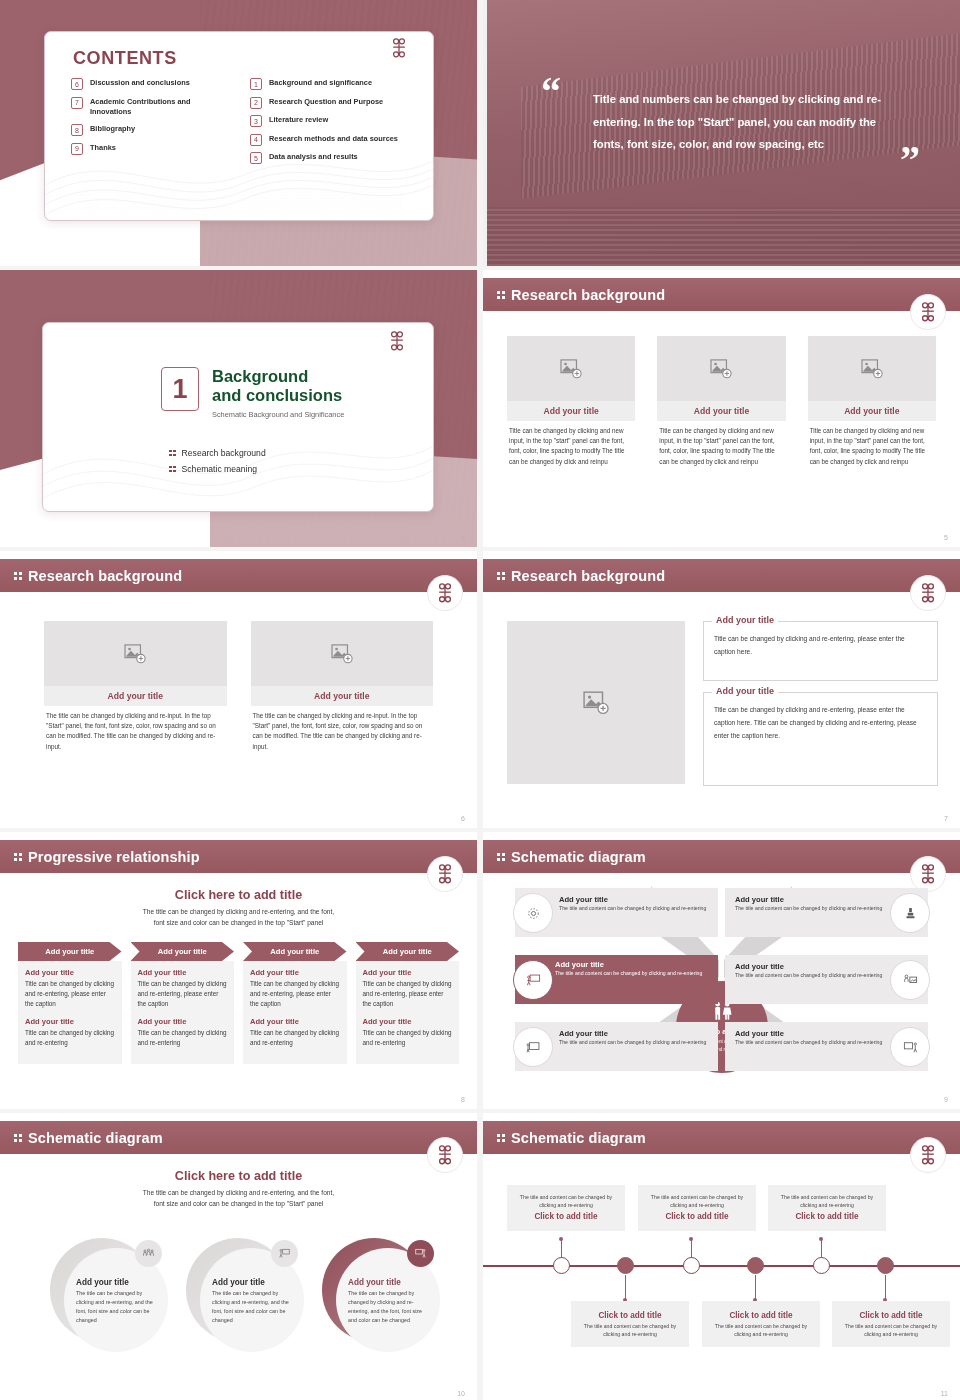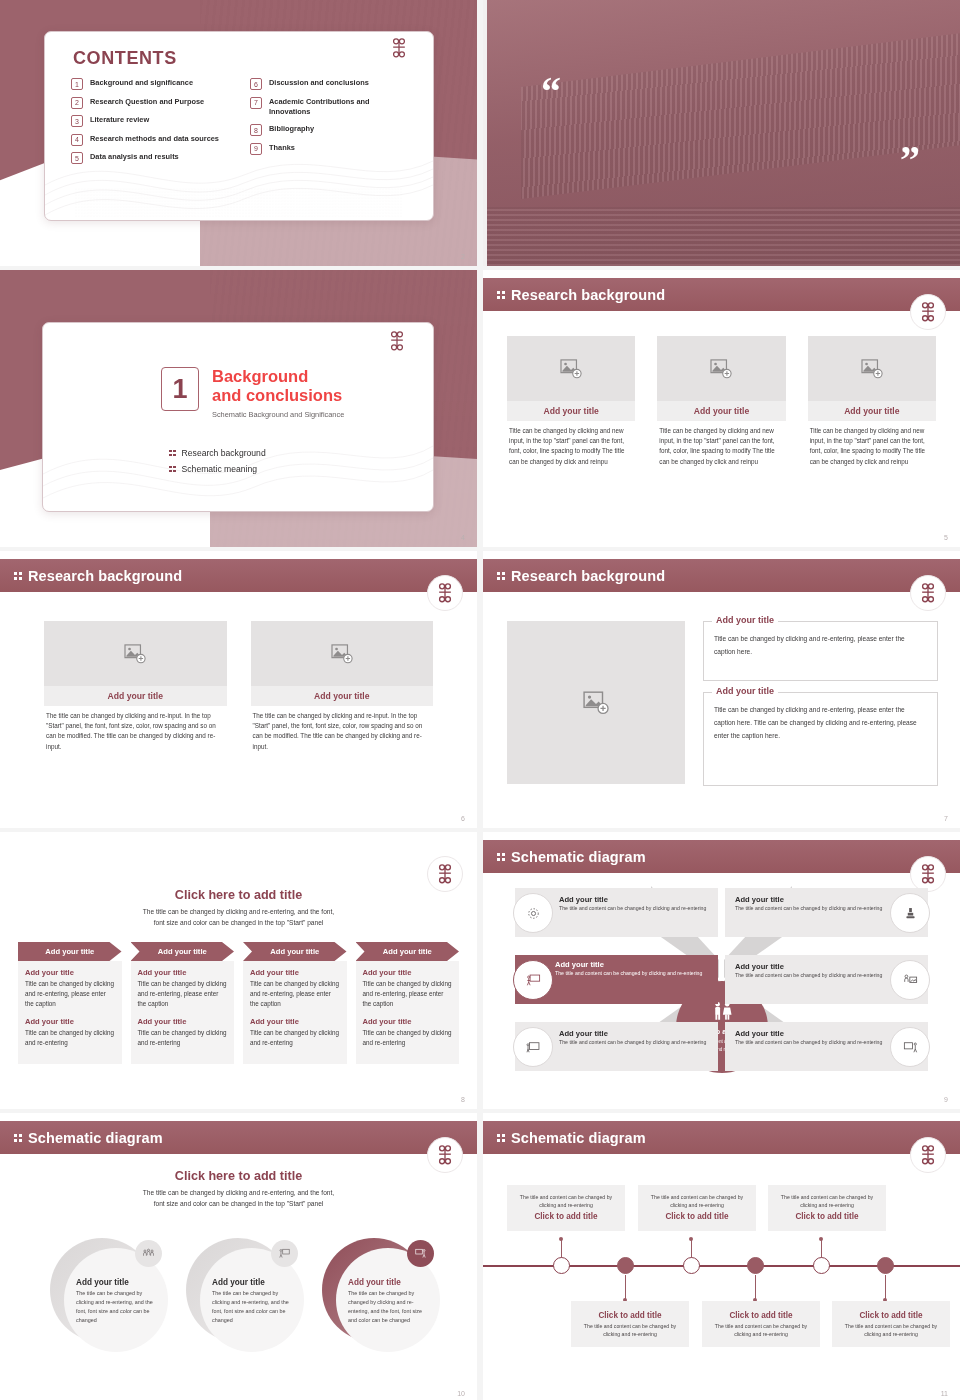--- a/index.html
+++ b/index.html
@@ -74,21 +74,21 @@
   
   .s4bg{ position:absolute; inset:0; background:#9c636c; }
   .s4bg:after{ content:""; position:absolute; left:0; right:0; bottom:0; height:110px;
     background:#fff; clip-path:polygon(0 30%, 26% 0, 100% 20%, 100% 100%, 0 100%); }
   .s4photo{ position:absolute; right:0; top:0; width:56%; height:100%;
     background: linear-gradient(180deg, rgba(156,99,108,.86), rgba(156,99,108,.93)),
       repeating-linear-gradient(96deg,#8b5a63 0 3px,#a06a73 3px 7px); opacity:.5; }
   .bignum{ width:38px; height:44px; border:1.4px solid #a8626c; border-radius:4px;
     color:#8b4350; font-size:27px; font-weight:bold; display:flex; align-items:center;
     justify-content:center; }
-  .sec-t1{ font-size:16.5px; font-weight:bold; color:#ef4444; line-height:1.18; }
+  .sec-t1{ font-size:16.5px; font-weight:bold; color:#14532d; line-height:1.18; }
   .sec-sub{ font-size:7.4px; color:#6a6465; margin-top:4px; }
   .bul{ display:flex; gap:6px; align-items:center; font-size:8.6px; color:#2f2d2e; margin-top:6px; }
   .bul .dd{ display:inline-grid; grid-template-columns:2.5px 2.5px; grid-template-rows:2.5px 2.5px;
     gap:1.6px; }
   .bul .dd i{ display:block; width:2.5px; height:2.5px; background:#8b4350; }
 
   
   .fbox{ border:1px solid #d6d3d3; position:relative; padding:11px 10px 10px 10px; }
   .fbox .lg{ position:absolute; top:-7px; left:8px; background:#fff; padding:0 4px;
      color:#8b4350; font-weight:bold; font-size:9px; }
@@ -166,58 +166,58 @@
         <defs>
             <pattern id="dotp" width="3" height="3" patternUnits="userSpaceOnUse">
           <circle cx="1" cy="1" r=".45" fill="#cdc6c8"></circle>
             </pattern>
           </defs>
       </svg>
       <div class="contents-h">CONTENTS</div>
       <div class="toc">
         <div class="toc-col">
           <div class="toc-item">
+              <span class="toc-num">6</span>
+              <span class="toc-lbl">Discussion and conclusions</span>
+            </div>
+          <div class="toc-item">
+              <span class="toc-num">7</span>
+              <span class="toc-lbl">Academic Contributions and Innovations</span>
+            </div>
+          <div class="toc-item">
+              <span class="toc-num">8</span>
+              <span class="toc-lbl">Bibliography</span>
+            </div>
+          <div class="toc-item">
+              <span class="toc-num">9</span>
+              <span class="toc-lbl">Thanks</span>
+            </div>
+        </div>
+        <div class="toc-col">
+          <div class="toc-item">
               <span class="toc-num">1</span>
               <span class="toc-lbl">Background and significance</span>
             </div>
           <div class="toc-item">
               <span class="toc-num">2</span>
               <span class="toc-lbl">Research Question and Purpose</span>
             </div>
           <div class="toc-item">
               <span class="toc-num">3</span>
               <span class="toc-lbl">Literature review</span>
             </div>
           <div class="toc-item">
               <span class="toc-num">4</span>
               <span class="toc-lbl">Research methods and data sources</span>
             </div>
           <div class="toc-item">
               <span class="toc-num">5</span>
               <span class="toc-lbl">Data analysis and results</span>
             </div>
         </div>
-        <div class="toc-col">
-          <div class="toc-item">
-              <span class="toc-num">6</span>
-              <span class="toc-lbl">Discussion and conclusions</span>
-            </div>
-          <div class="toc-item">
-              <span class="toc-num">7</span>
-              <span class="toc-lbl">Academic Contributions and Innovations</span>
-            </div>
-          <div class="toc-item">
-              <span class="toc-num">8</span>
-              <span class="toc-lbl">Bibliography</span>
-            </div>
-          <div class="toc-item">
-              <span class="toc-num">9</span>
-              <span class="toc-lbl">Thanks</span>
-            </div>
-        </div>
       </div>
       <div class="emblem" style="right:12px; top:-6px; width:44px; height:44px;">
         <svg viewBox="0 0 24 26">
           <g fill="none" stroke="#8b4350" stroke-width="1.5">
             <circle cx="8.5" cy="5" r="3"></circle>
               <circle cx="15.5" cy="5" r="3"></circle>
             <path d="M12 5 V20"></path>
             <circle cx="8.5" cy="20.5" r="3"></circle>
               <circle cx="15.5" cy="20.5" r="3"></circle>
             <path d="M5 12 H19"></path>
@@ -226,20 +226,21 @@
       </div>
     </div>
     <div class="pagenum">2</div>
   </div>
 
   <div class="slide s3">
     <div class="s3photo"></div>
     <div class="leftbar"></div>
     <div class="qmark qm1">“</div>
     <div class="qmark qm2">”</div>
+    <div class="qtext">Title and numbers can be changed by clicking and re-entering. In the top "Start" panel, you can modify the fonts, font size, color, and row spacing, etc</div>
   </div>
 
   <div class="slide">
     <div class="s4bg"></div>
     <div class="s4photo"></div>
     <div class="card" style="left:42px; top:52px; width:392px; height:190px;">
       <svg class="wave" viewBox="0 0 392 95" preserveAspectRatio="none">
         <g fill="none" stroke="#d2cccd" stroke-width=".45">
           <path d="M0 58 C80 16 140 80 210 48 C280 16 340 62 392 30"></path>
           <path d="M0 70 C80 28 140 92 210 60 C280 28 340 74 392 42"></path>
@@ -447,20 +448,29 @@
       </div>
       <div class="fbox" style="height:94px; margin-top:11px;">
         <span class="lg">Add your title</span>
         <p>Title can be changed by clicking and re-entering, please enter the caption here. Title can be changed by clicking and re-entering, please enter the caption here.</p>
       </div>
     </div>
     <div class="pagenum">7</div>
   </div>
 
   <div class="slide">
+    <div class="hdrbar">
+      <span class="dots">
+          <i></i>
+          <i></i>
+          <i></i>
+          <i></i>
+        </span>
+      <span class="hdrtitle">Progressive relationship</span>
+    </div>
     <div class="emblem" style="position:absolute;right:14px;top:24px;width:36px;height:36px;border:1px solid #ece7e8;">
       <svg viewBox="0 0 24 26">
           <g fill="none" stroke="#8b4350" stroke-width="1.6">
         <circle cx="8.5" cy="5" r="3"></circle>
             <circle cx="15.5" cy="5" r="3"></circle>
             <path d="M12 5 V20"></path>
         <circle cx="8.5" cy="20.5" r="3"></circle>
             <circle cx="15.5" cy="20.5" r="3"></circle>
             <path d="M5 12 H19"></path>
           </g>

